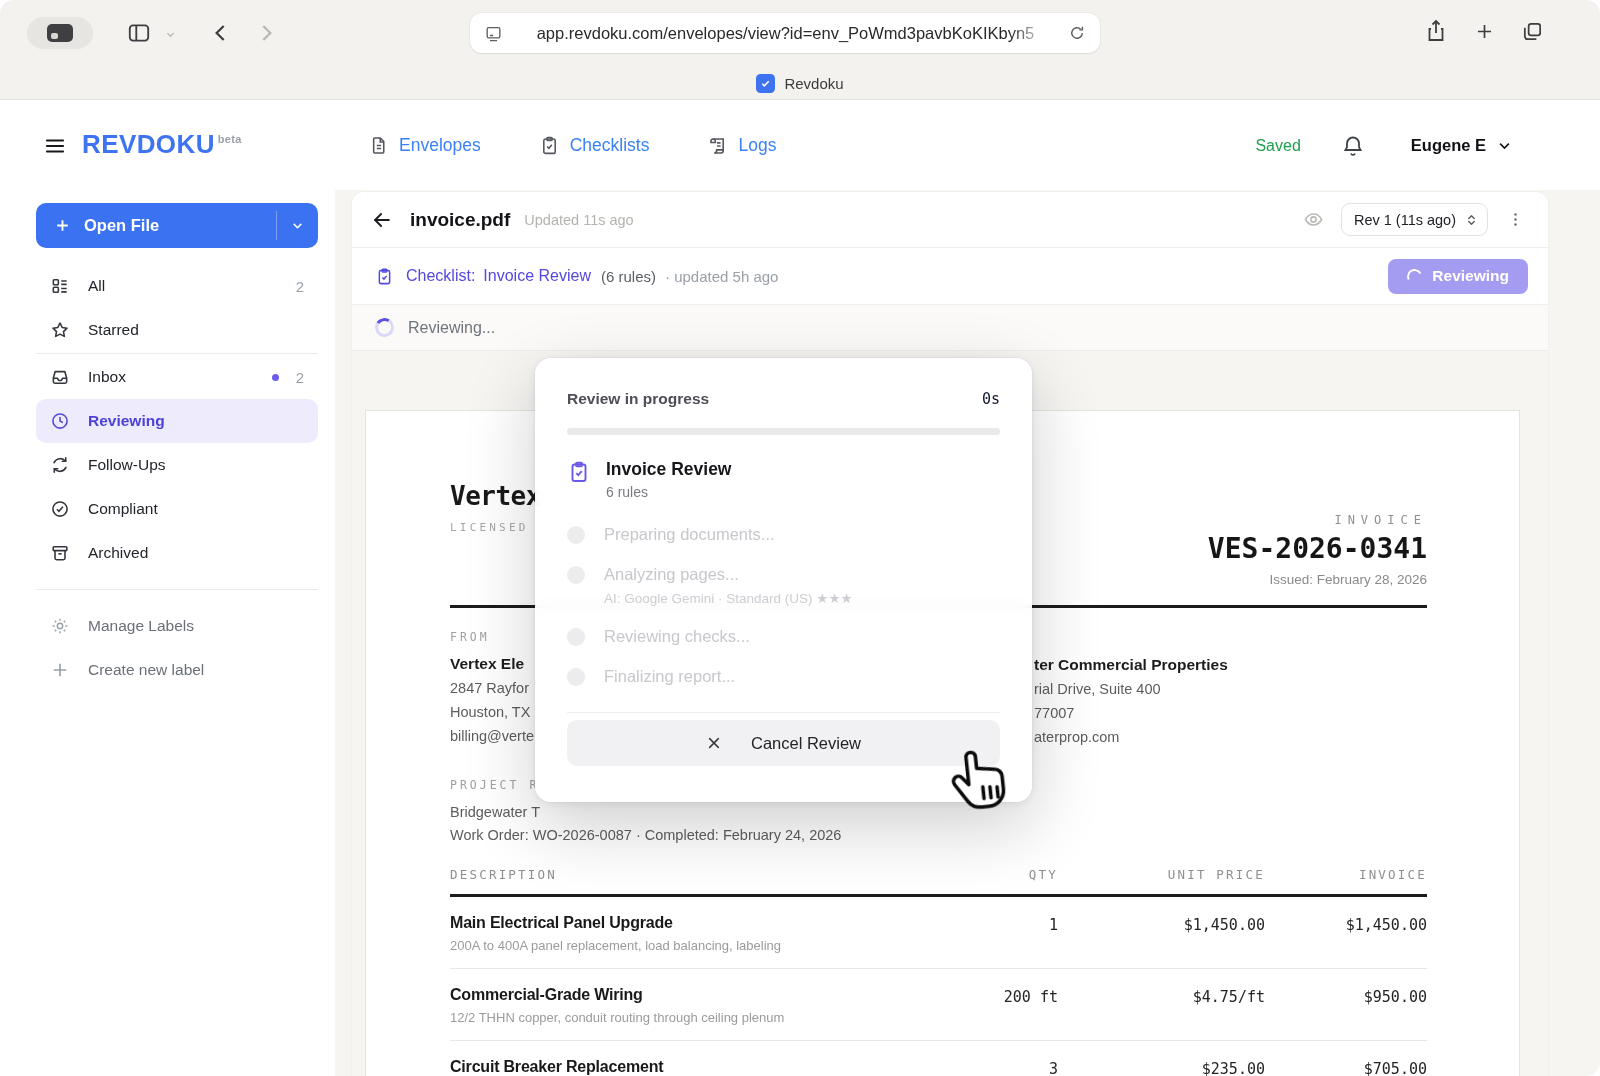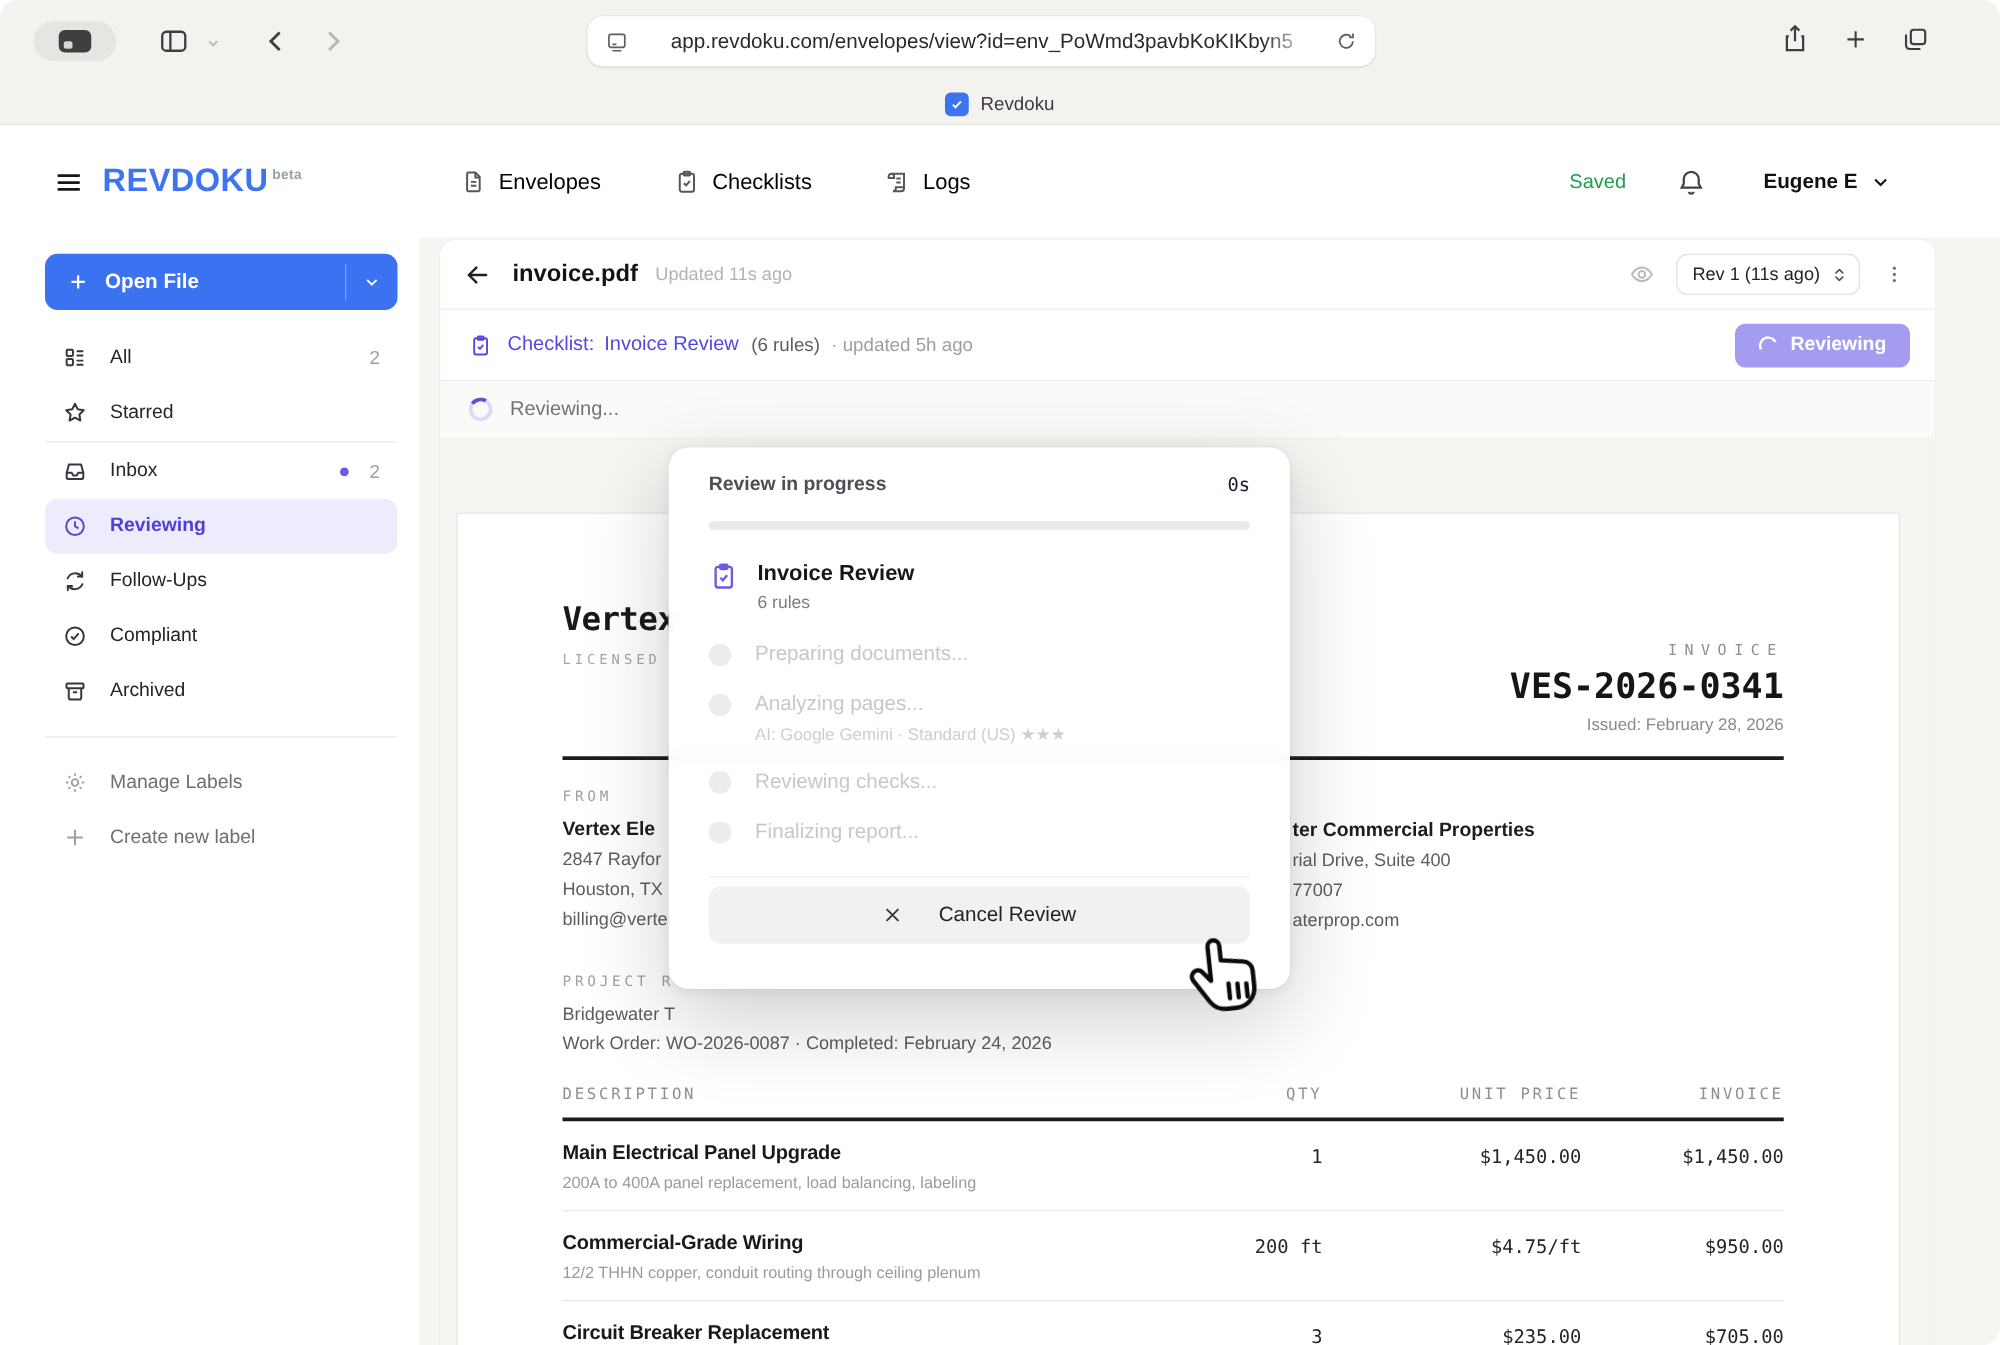--- a/index.html
+++ b/index.html
@@ -24,21 +24,21 @@
   .favicon{width:19px;height:19px;border-radius:4.5px;background:#3e73f0;display:flex;align-items:center;justify-content:center;}
   .tab-title{font-size:15px;color:#3c3c3e;}
 
   
   .app-header{position:absolute;top:101px;left:0;right:0;height:89px;background:#fff;}
   .hamburger{position:absolute;left:42px;top:33px;color:#16181c;}
   .logo-wrap{position:absolute;left:82px;top:28px;}
   .logo{font-size:26px;font-weight:800;color:#3e74f2;letter-spacing:0.4px;}
   .logo-beta{font-size:11px;color:#9aa0a8;font-weight:600;position:relative;top:-10px;margin-left:3px;letter-spacing:0.3px;}
   .top-nav{position:absolute;left:368px;top:0;height:100%;display:flex;align-items:center;gap:58px;}
-  .nav-item{display:flex;align-items:center;gap:10px;color:#000000;font-size:17.5px;font-weight:500;cursor:pointer;}
+  .nav-item{display:flex;align-items:center;gap:10px;color:#3b82f6;font-size:17.5px;font-weight:500;cursor:pointer;}
   .nav-item .ic{color:#53565c;}
   .header-right{position:absolute;right:88px;top:0;height:100%;display:flex;align-items:center;}
   .saved{color:#1ea04b;font-size:16px;margin-right:40px;}
   .bell{color:#3f4247;margin-right:46px;}
   .user{display:flex;align-items:center;gap:11px;font-size:16.5px;font-weight:700;color:#101114;cursor:pointer;}
 
   
   .sidebar{position:absolute;top:190px;left:0;width:335px;bottom:0;background:#fff;}
   .open-file{position:absolute;left:36px;top:13px;width:282px;height:45px;background:#3b72f2;border-radius:10px;
              display:flex;align-items:center;color:#fff;cursor:pointer;}
@@ -115,21 +115,21 @@
   .c-amt{width:162px;text-align:right;}
   .t-row{display:flex;padding:17px 0 15px;border-bottom:1px solid #e9e7e3;}
   .d-title{font-size:16px;font-weight:700;color:#191919;letter-spacing:-0.2px;}
   .d-sub{font-size:13px;color:#9b9b9b;margin-top:6px;}
   .t-val{font-size:15px;color:#242424;padding-top:2px;}
 
   
   .modal{position:absolute;left:535px;top:358px;width:497px;border-radius:16px;background:rgba(255,255,255,0.94);
          -webkit-backdrop-filter:blur(7px);backdrop-filter:blur(7px);
          box-shadow:0 24px 70px rgba(15,15,22,0.20),0 2px 12px rgba(15,15,22,0.07),0 0 0 1px rgba(0,0,0,0.03);
-         padding:21px 32px 36px;z-index:40;}
+         padding:32px 32px 36px;z-index:40;}
   .m-head{display:flex;align-items:center;justify-content:space-between;}
   .m-title{font-size:15.5px;font-weight:600;color:#4e4e56;}
   .m-elapsed{font-size:15px;color:#0f172a;}
   .m-progress{margin-top:20px;height:7px;border-radius:99px;background:#e9e9ec;overflow:hidden;}
   .m-progress-fill{height:100%;width:0%;background:#5b50e0;border-radius:99px;}
   .m-check{margin-top:24px;display:flex;gap:15px;align-items:flex-start;}
   .m-check .ic{color:#6a5ae8;margin-top:1px;}
   .m-check-name{font-size:17.5px;font-weight:700;color:#17171b;}
   .m-check-rules{font-size:14px;color:#7a7a83;margin-top:4px;}
   .m-steps{margin-top:25px;}

